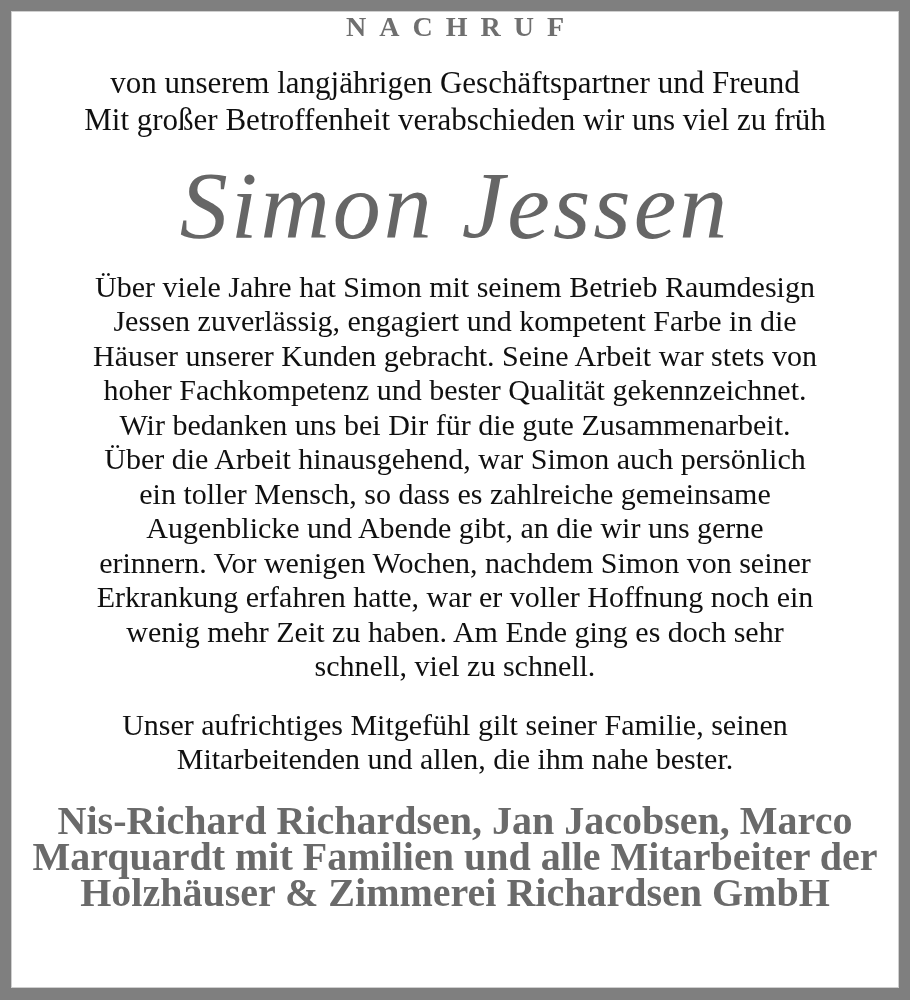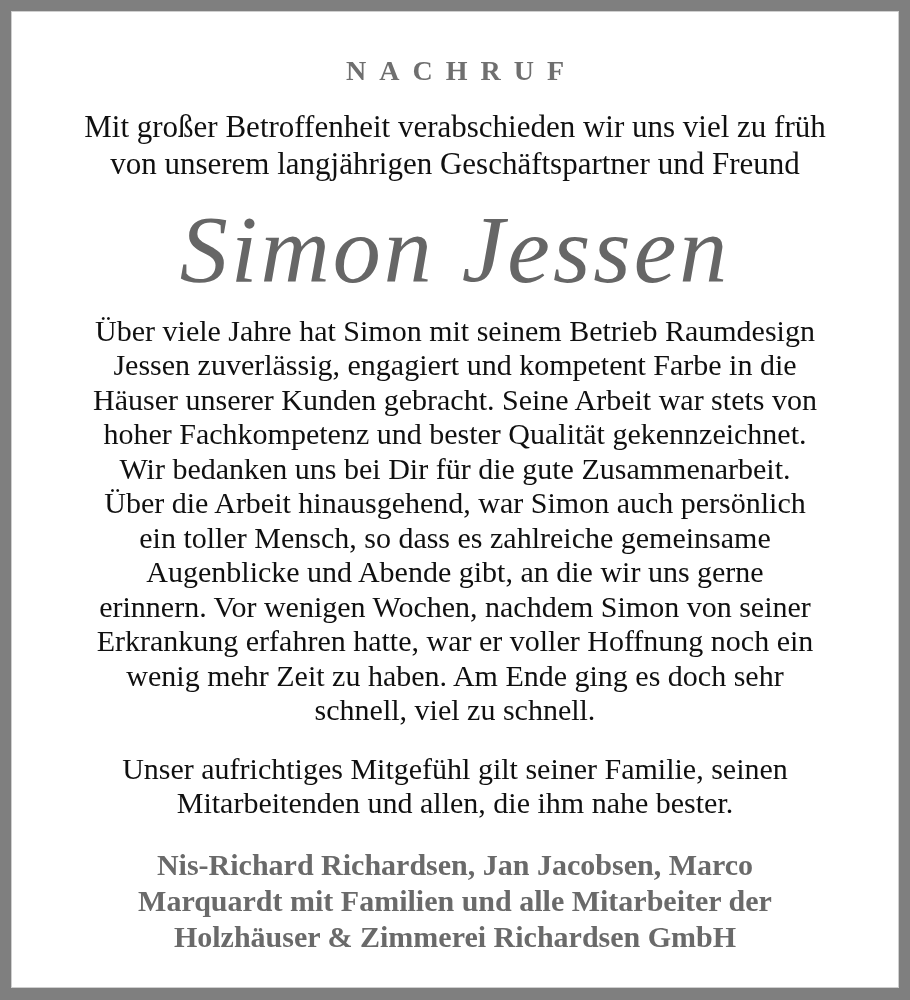--- a/index.html
+++ b/index.html
@@ -17,21 +17,20 @@
   .card {
     position: absolute;
     left: 11px;
     top: 11px;
     right: 11px;
     bottom: 12px;
     background: #ffffff;
     border: 1px solid #cfcfcf;
     box-sizing: border-box;
     text-align: center;
-    padding-top: 44px;
     overflow: hidden;
   }
   .heading {
     font-size: 28px;
     line-height: 30px;
     letter-spacing: 13px;
     text-indent: 13px;
     font-weight: bold;
     color: #6f6f6f;
   }
@@ -60,36 +59,36 @@
     color: #101010;
   }
   .condolence {
     margin-top: 24px;
     font-size: 30px;
     line-height: 34.5px;
     color: #101010;
   }
   .signature {
     margin-top: 26px;
-    font-size: 30px;
+    font-size: 40px;
     line-height: 36px;
     font-weight: bold;
     color: #6a6a6a;
   }
 </style>
 </head>
 <body>
 
 <div class="card">
 
   <div class="heading">NACHRUF</div>
 
   <div class="intro">
+    <div class="line">von unserem langjährigen Geschäftspartner und Freund</div>
     <div class="line">Mit großer Betroffenheit verabschieden wir uns viel zu früh</div>
-    <div class="line">von unserem langjährigen Geschäftspartner und Freund</div>
   </div>
 
   <h1 class="name">Simon Jessen</h1>
 
   <div class="body-text">
     <div class="line">Über viele Jahre hat Simon mit seinem Betrieb Raumdesign</div>
     <div class="line">Jessen zuverlässig, engagiert und kompetent Farbe in die</div>
     <div class="line">Häuser unserer Kunden gebracht. Seine Arbeit war stets von</div>
     <div class="line">hoher Fachkompetenz und bester Qualität gekennzeichnet.</div>
     <div class="line">Wir bedanken uns bei Dir für die gute Zusammenarbeit.</div>

